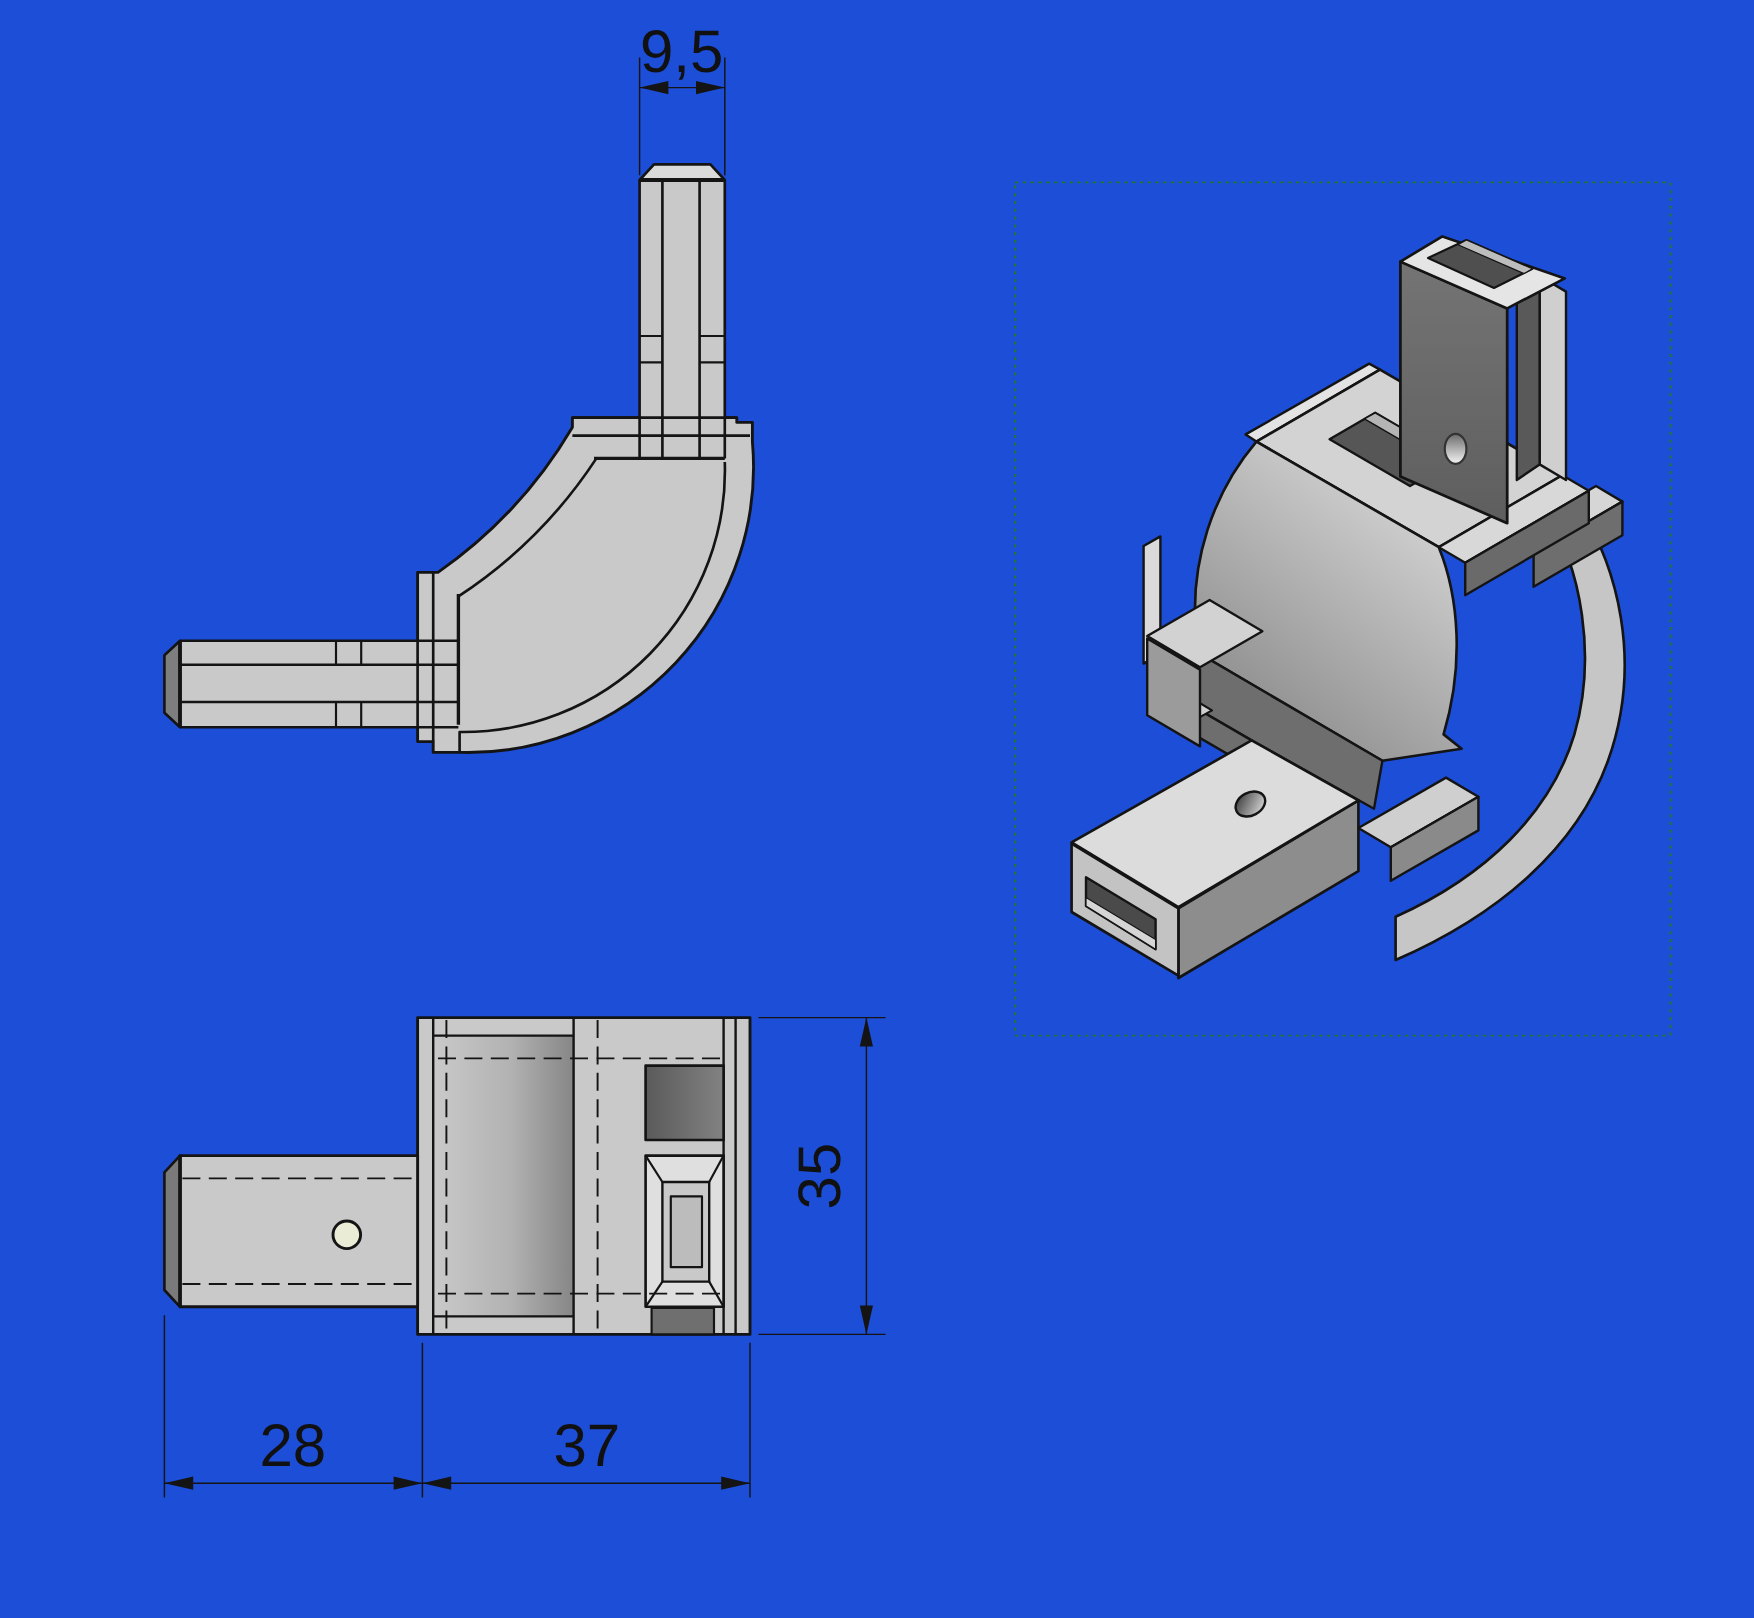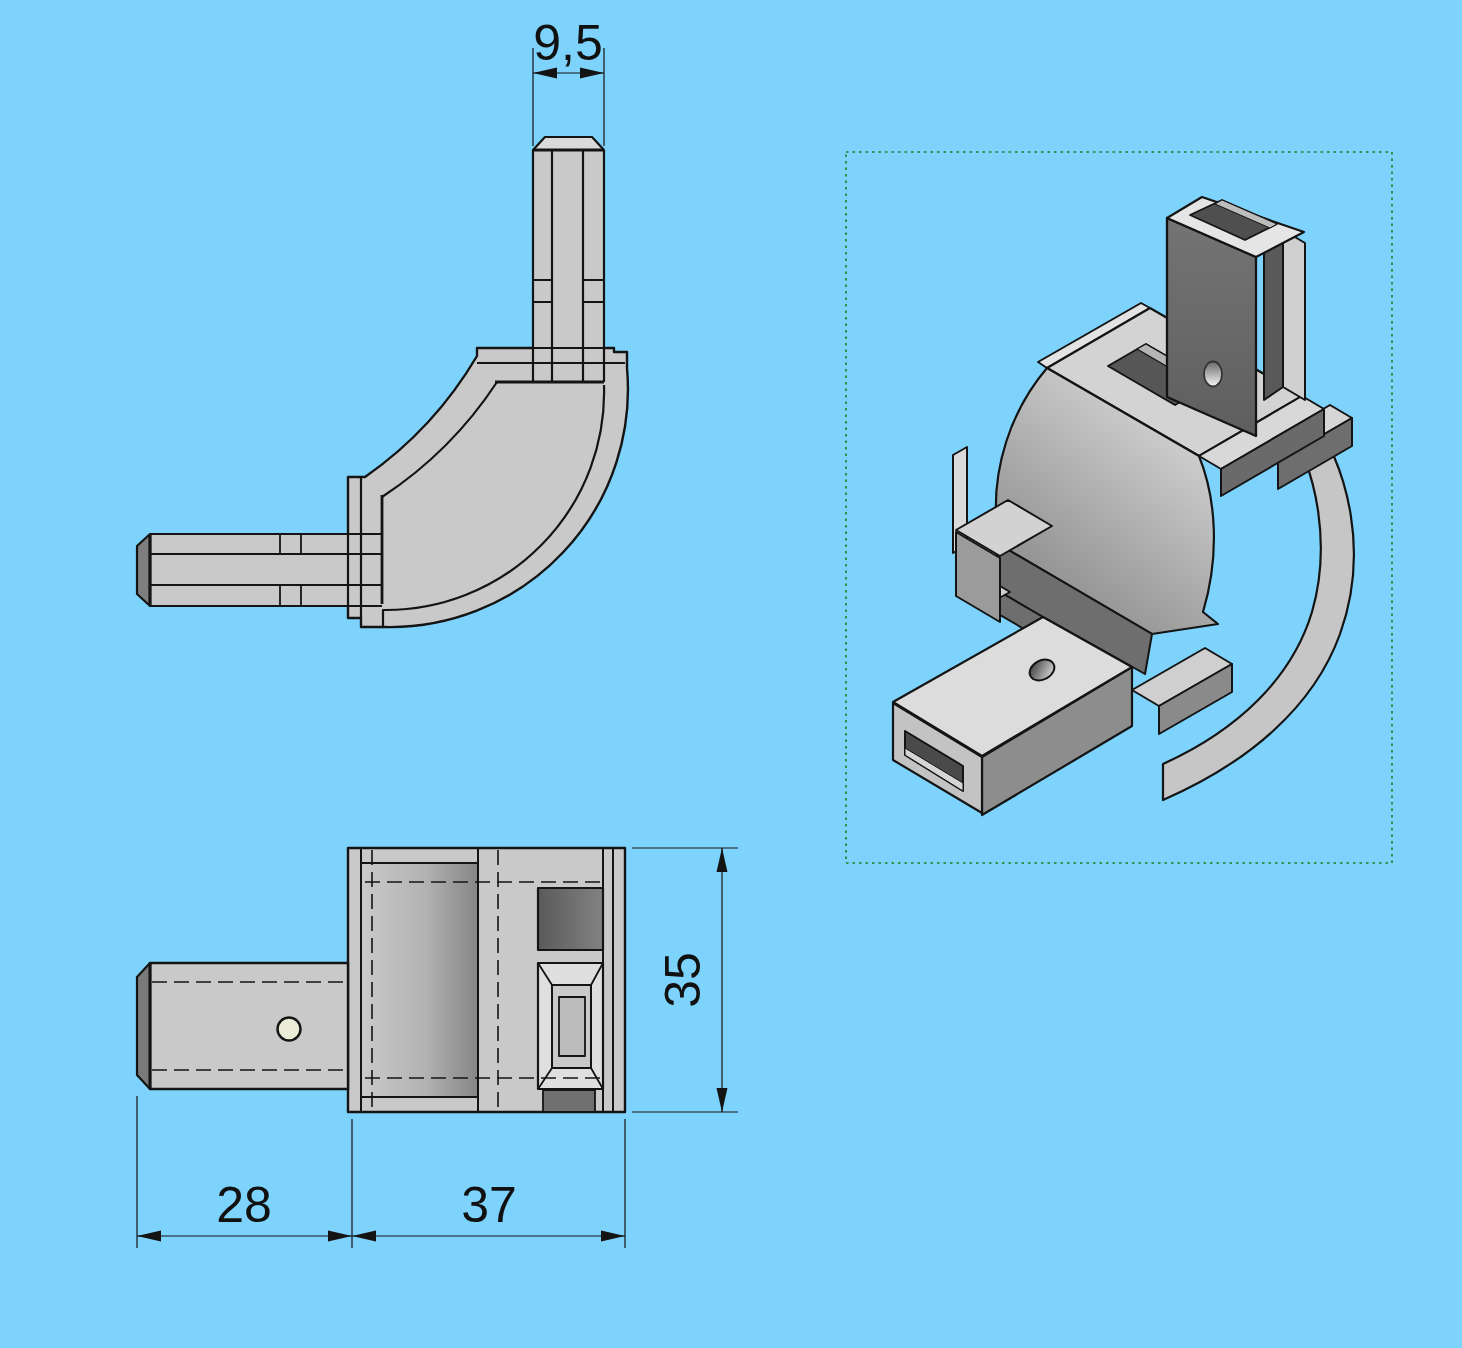--- a/index.html
+++ b/index.html
@@ -3,21 +3,21 @@
 <meta charset="utf-8">
 <style>
   html, body {
     margin: 0; padding: 0;
     background: #ebecd6;
     font-family: "Liberation Sans", sans-serif;
   }
   .canvas {
     position: relative;
     width: 1462px; height: 1348px;
-    background: #7dd3fc;
+    background: #1d4ed8;
     overflow: hidden;
   }
   svg { display: block; }
   text {
     font-family: "Liberation Sans", "DejaVu Sans", sans-serif;
     fill: #111111;
   }
 </style>
 </head>
 <body>

